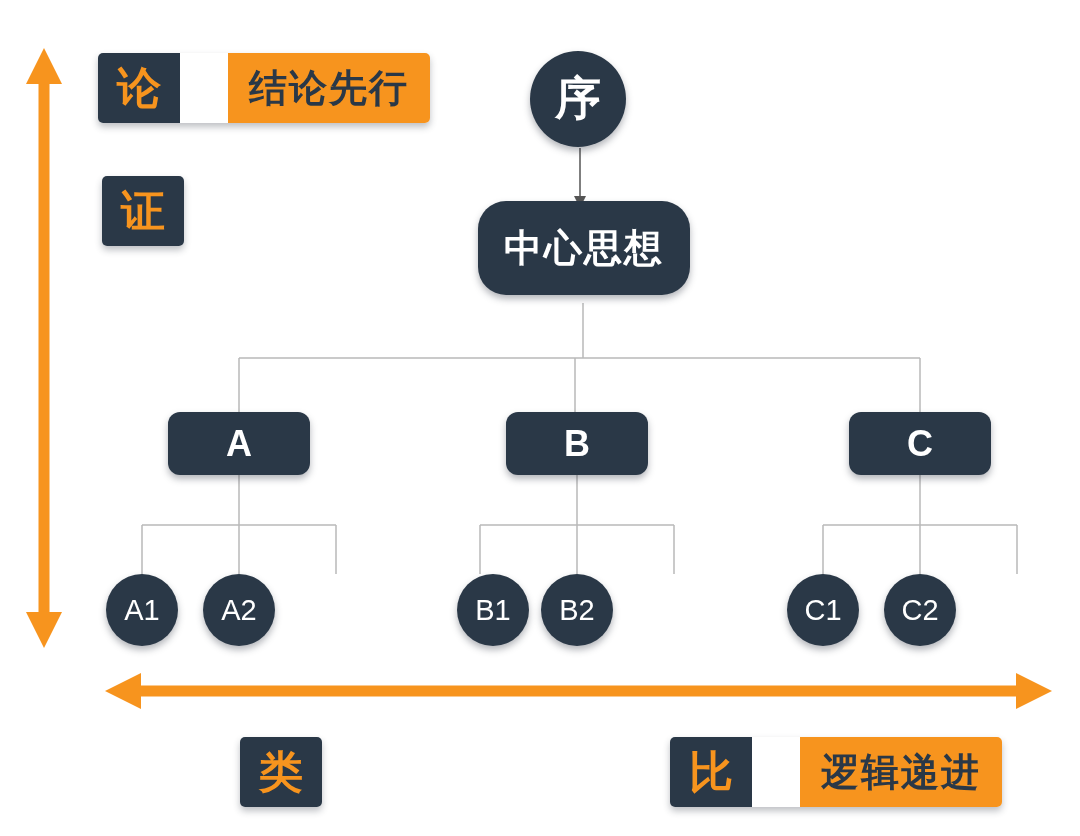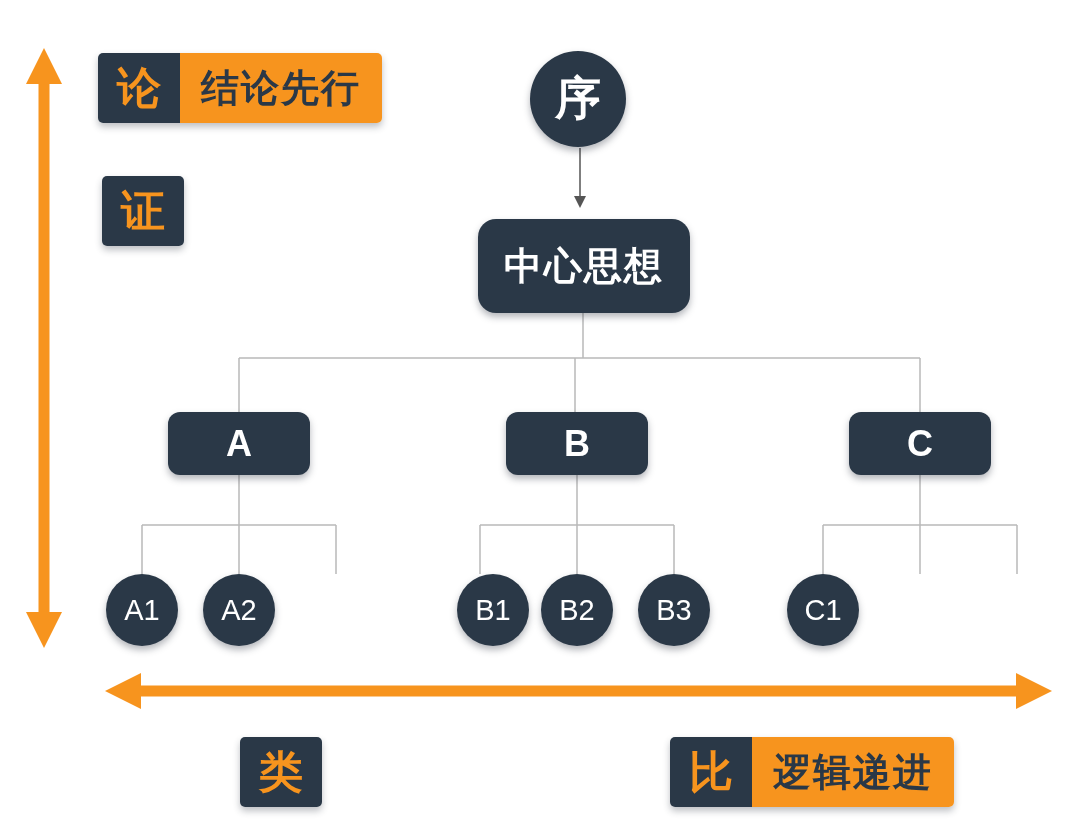--- a/index.html
+++ b/index.html
@@ -15,28 +15,28 @@
   .seq-line{stroke:var(--arrow); stroke-width:1.5;}
   .seq-head{fill:var(--arrow);}
   .axis-shaft{stroke:var(--orange); stroke-width:11;}
   .axis-head{fill:var(--orange);}
 
   .chip{position:absolute; display:flex; height:70px; border-radius:5px; overflow:hidden;
     box-shadow:0 4px 7px rgba(40,45,60,.30);}
   .chip-key{width:82px; height:70px; background:var(--dark); color:var(--orange);
     font-size:44px; font-weight:bold; display:flex; align-items:center; justify-content:center;}
   .chip-label{width:202px; height:70px; background:var(--orange); color:var(--dark);
-    font-size:38px; font-weight:bold; letter-spacing:2px; display:flex; align-items:center; justify-content:center;}
+    font-size:38px; font-weight:bold; letter-spacing:2px; display:flex; align-items:center; justify-content:center;margin-left:48px;}
 
   .node{position:absolute; background:var(--dark); color:var(--text_light);
     display:flex; align-items:center; justify-content:center;
     box-shadow:0 4px 7px rgba(40,45,60,.35);}
   .root-circle{left:530px; top:51px; width:96px; height:96px; border-radius:50%;
     font-size:46px; font-weight:bold;}
-  .central-box{left:478px; top:219px; width:212px; height:94px; border-radius:18px;
+  .central-box{left:478px; top:201px; width:212px; height:94px; border-radius:28px;
     font-size:38px; font-weight:bold; letter-spacing:2px;}
   .group-box{top:412px; width:142px; height:63px; border-radius:12px;
     font-size:36px; font-weight:bold;}
   .leaf-circle{top:574px; width:72px; height:72px; border-radius:50%;
     font-size:29px; font-weight:400;}
 </style>
 </head>
 <body>
 
 <div class="canvas">
@@ -108,17 +108,17 @@
 
   <div class="node group-box" style="left:168px">A</div>
   <div class="node group-box" style="left:506px">B</div>
   <div class="node group-box" style="left:849px">C</div>
 
   <div class="node leaf-circle" style="left:106px">A1</div>
   <div class="node leaf-circle" style="left:203px">A2</div>
 
   <div class="node leaf-circle" style="left:457px">B1</div>
   <div class="node leaf-circle" style="left:541px">B2</div>
-  <div class="node leaf-circle" style="left:638px">B3</div>
 
   <div class="node leaf-circle" style="left:787px">C1</div>
+  <div class="node leaf-circle" style="left:884px">C2</div>
 
 </div>
 
 </body></html>

